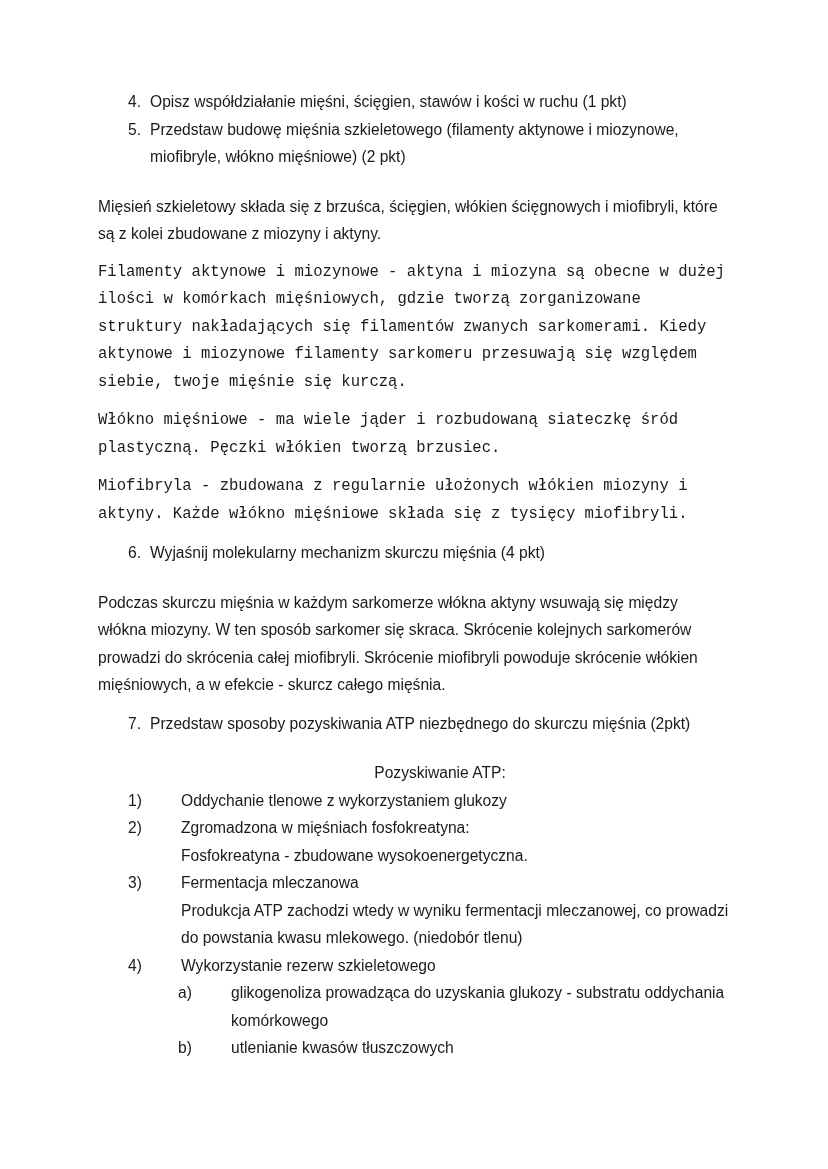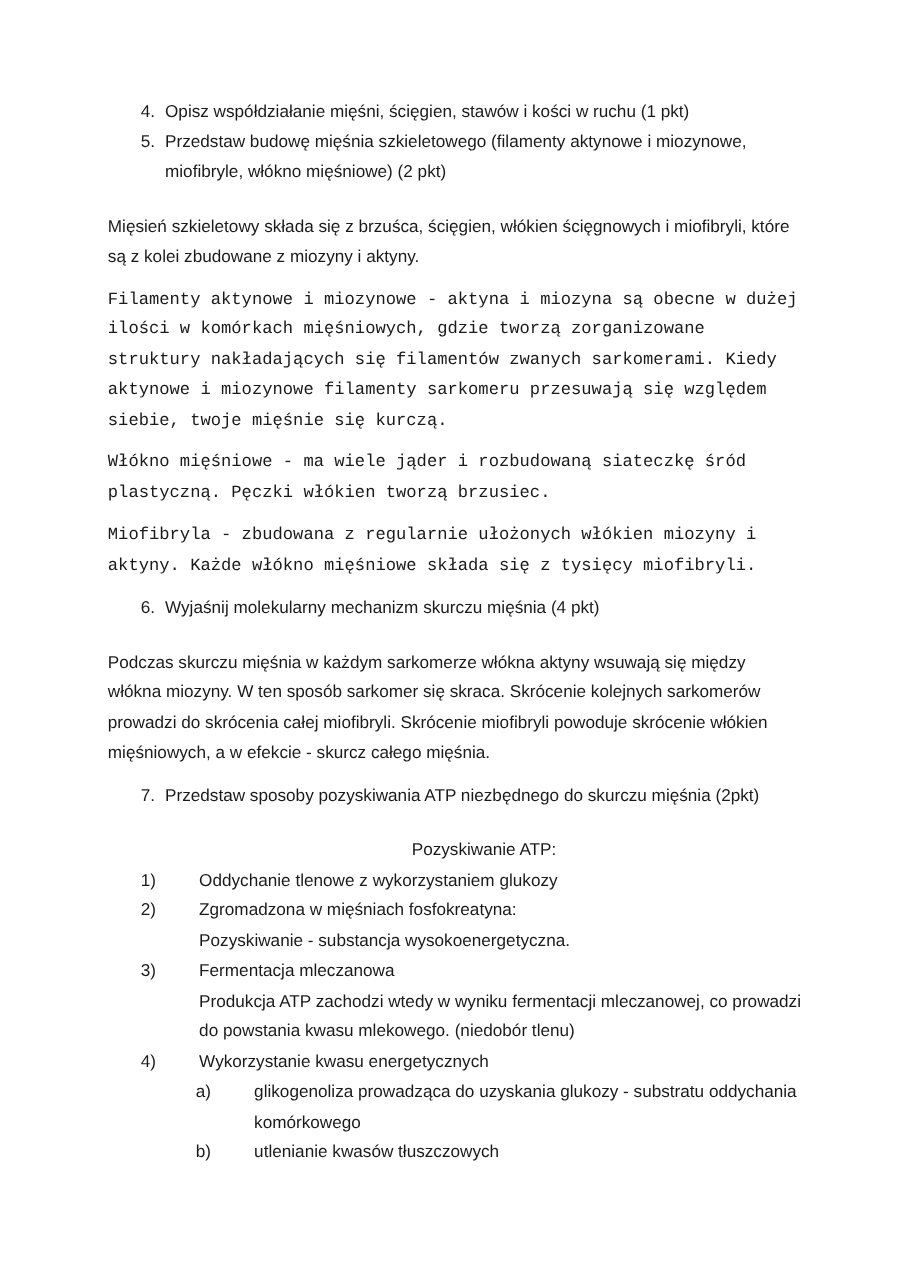--- a/index.html
+++ b/index.html
@@ -164,32 +164,32 @@
       <ol class="numlist">
 
         <li>
           <span class="marker">1)</span>
           <span class="sub-line">Oddychanie tlenowe z wykorzystaniem glukozy</span>
         </li>
 
         <li>
           <span class="marker">2)</span>
           <span class="sub-line">Zgromadzona w mięśniach fosfokreatyna:</span>
-          <span class="sub-line">Pozyskiwanie - substancja wysokoenergetyczna.</span>
+          <span class="sub-line">Fosfokreatyna - zbudowane wysokoenergetyczna.</span>
         </li>
 
         <li>
           <span class="marker">3)</span>
           <span class="sub-line">Fermentacja mleczanowa</span>
           <span class="sub-line">Produkcja ATP zachodzi wtedy w wyniku fermentacji mleczanowej, co prowadzi do powstania kwasu mlekowego. (niedobór tlenu)</span>
         </li>
 
         <li>
           <span class="marker">4)</span>
-          <span class="sub-line">Wykorzystanie kwasu energetycznych</span>
+          <span class="sub-line">Wykorzystanie rezerw szkieletowego</span>
         </li>
 
       </ol>
 
       <ol class="alphalist">
         <li>
           <span class="marker">a)</span>
           <span class="sub-line">glikogenoliza prowadząca do uzyskania glukozy - substratu oddychania komórkowego</span>
         </li>
         <li>

